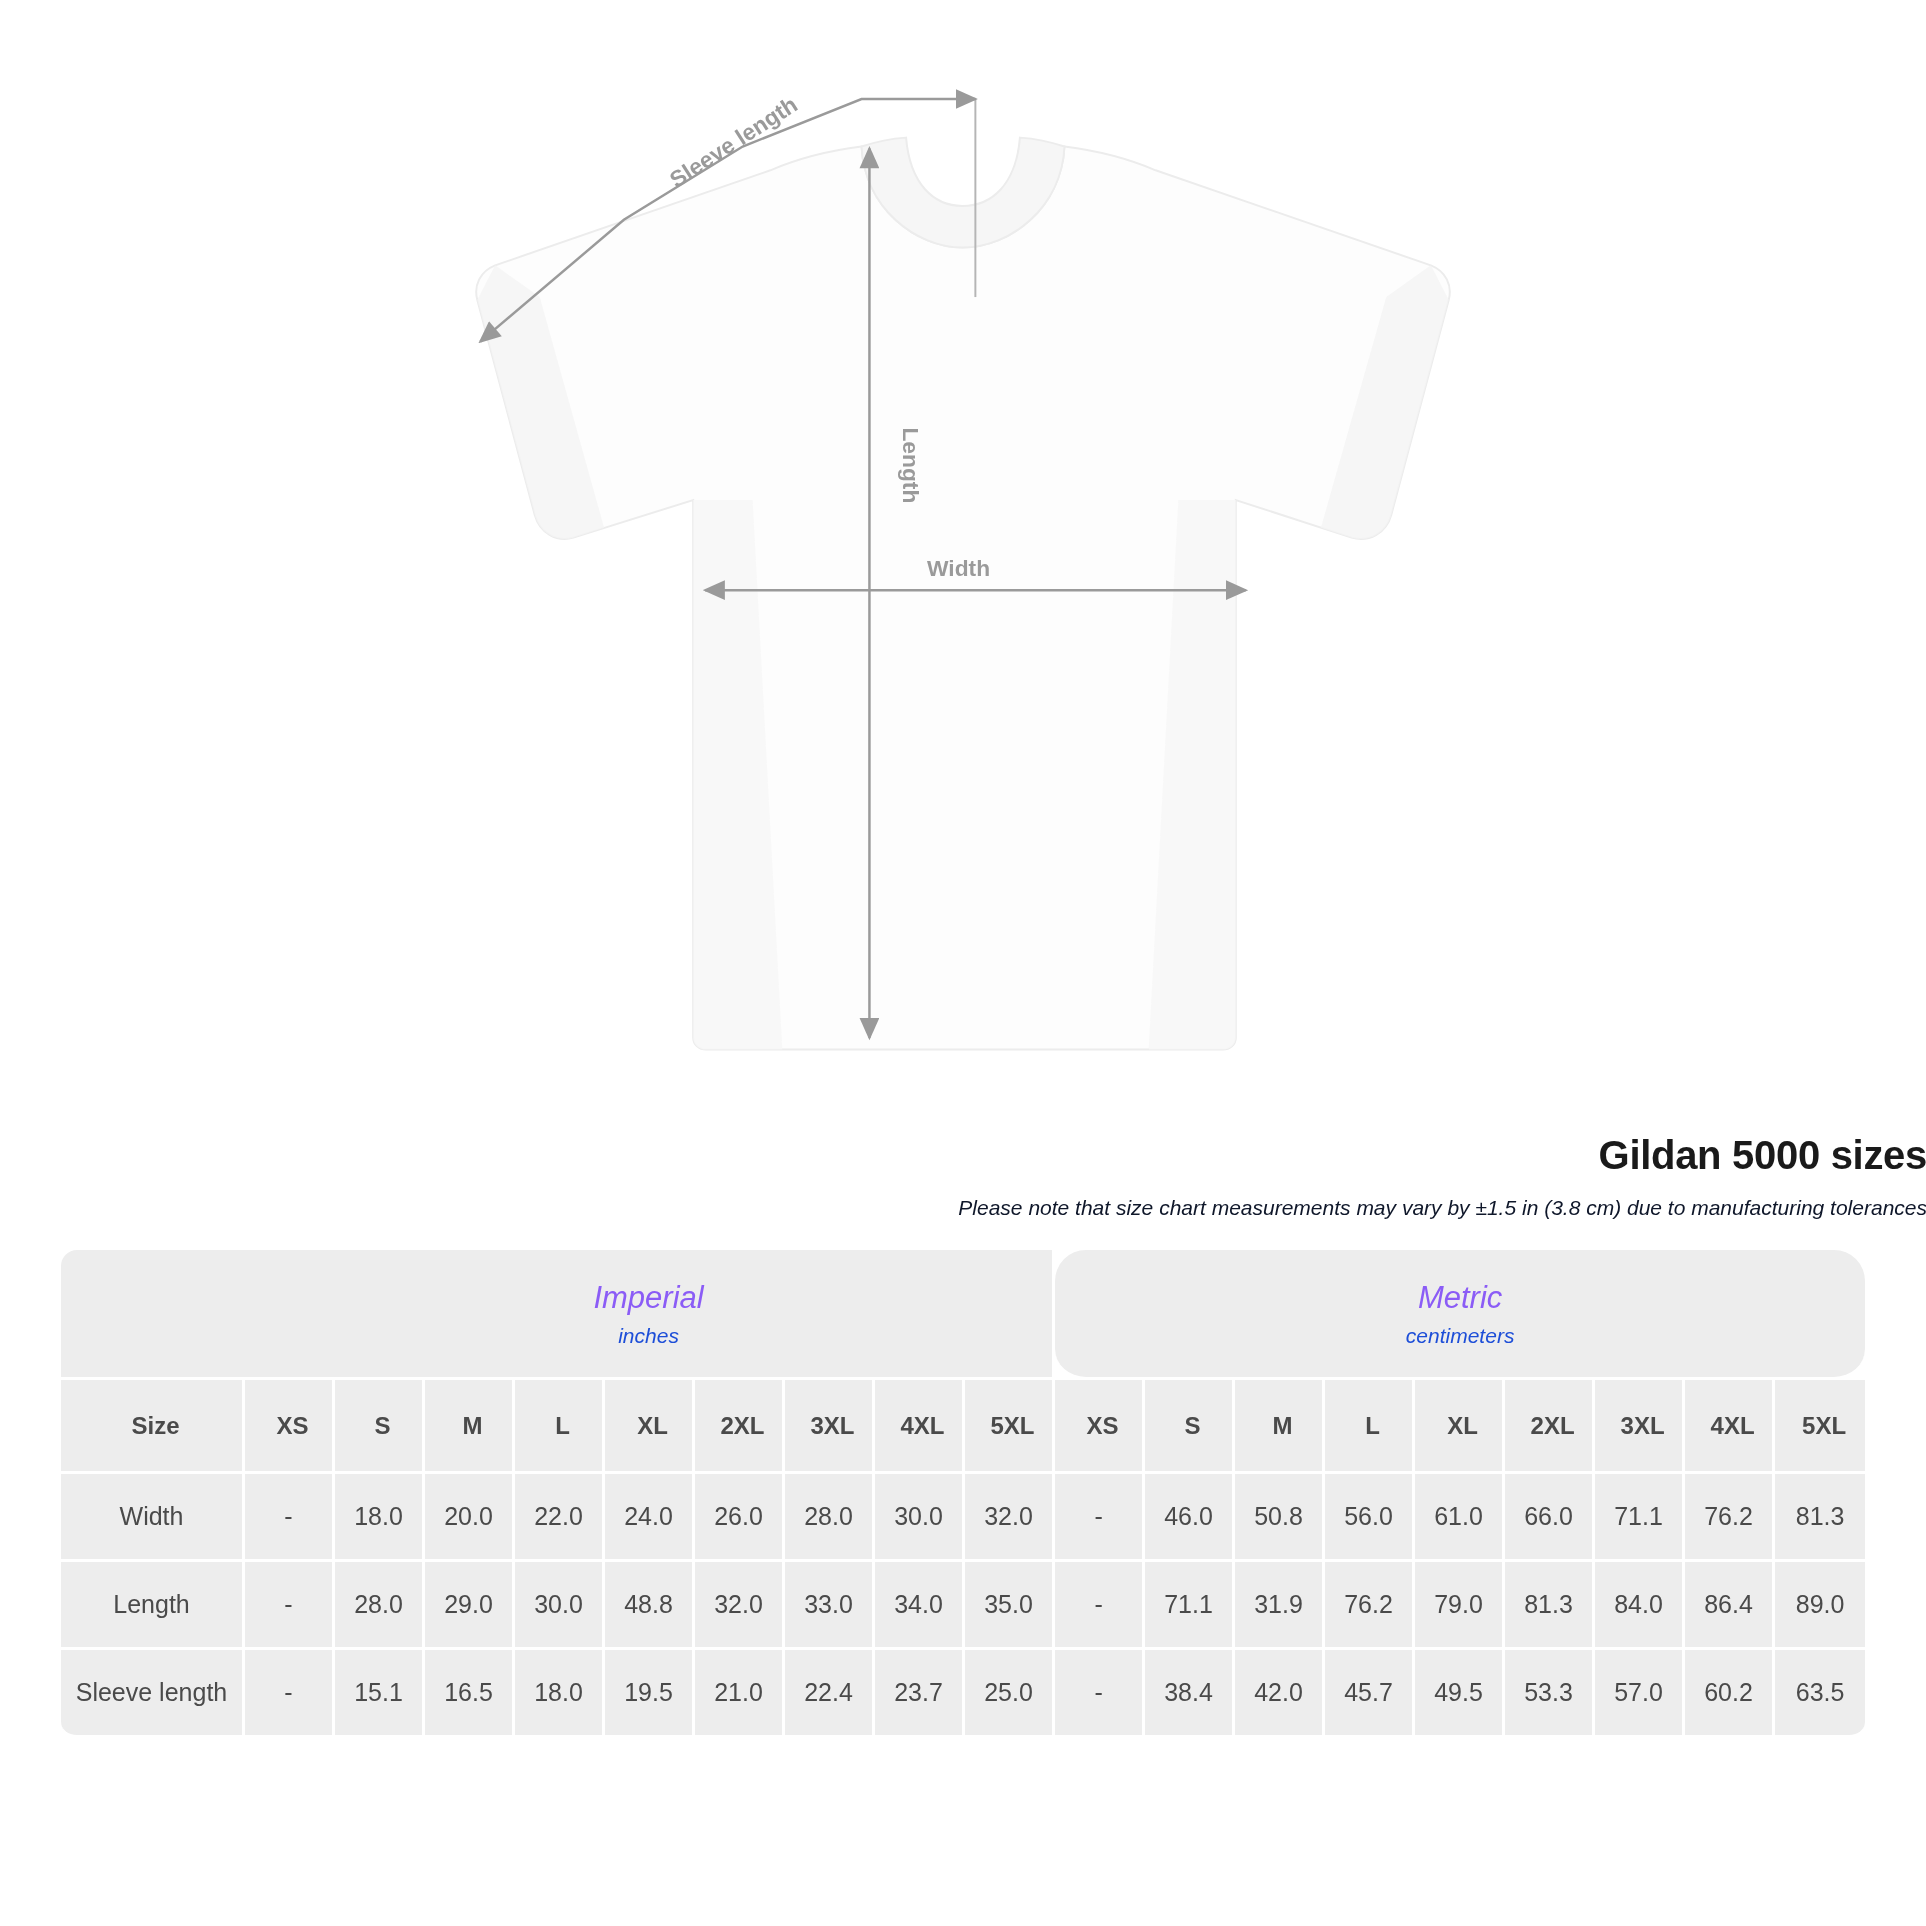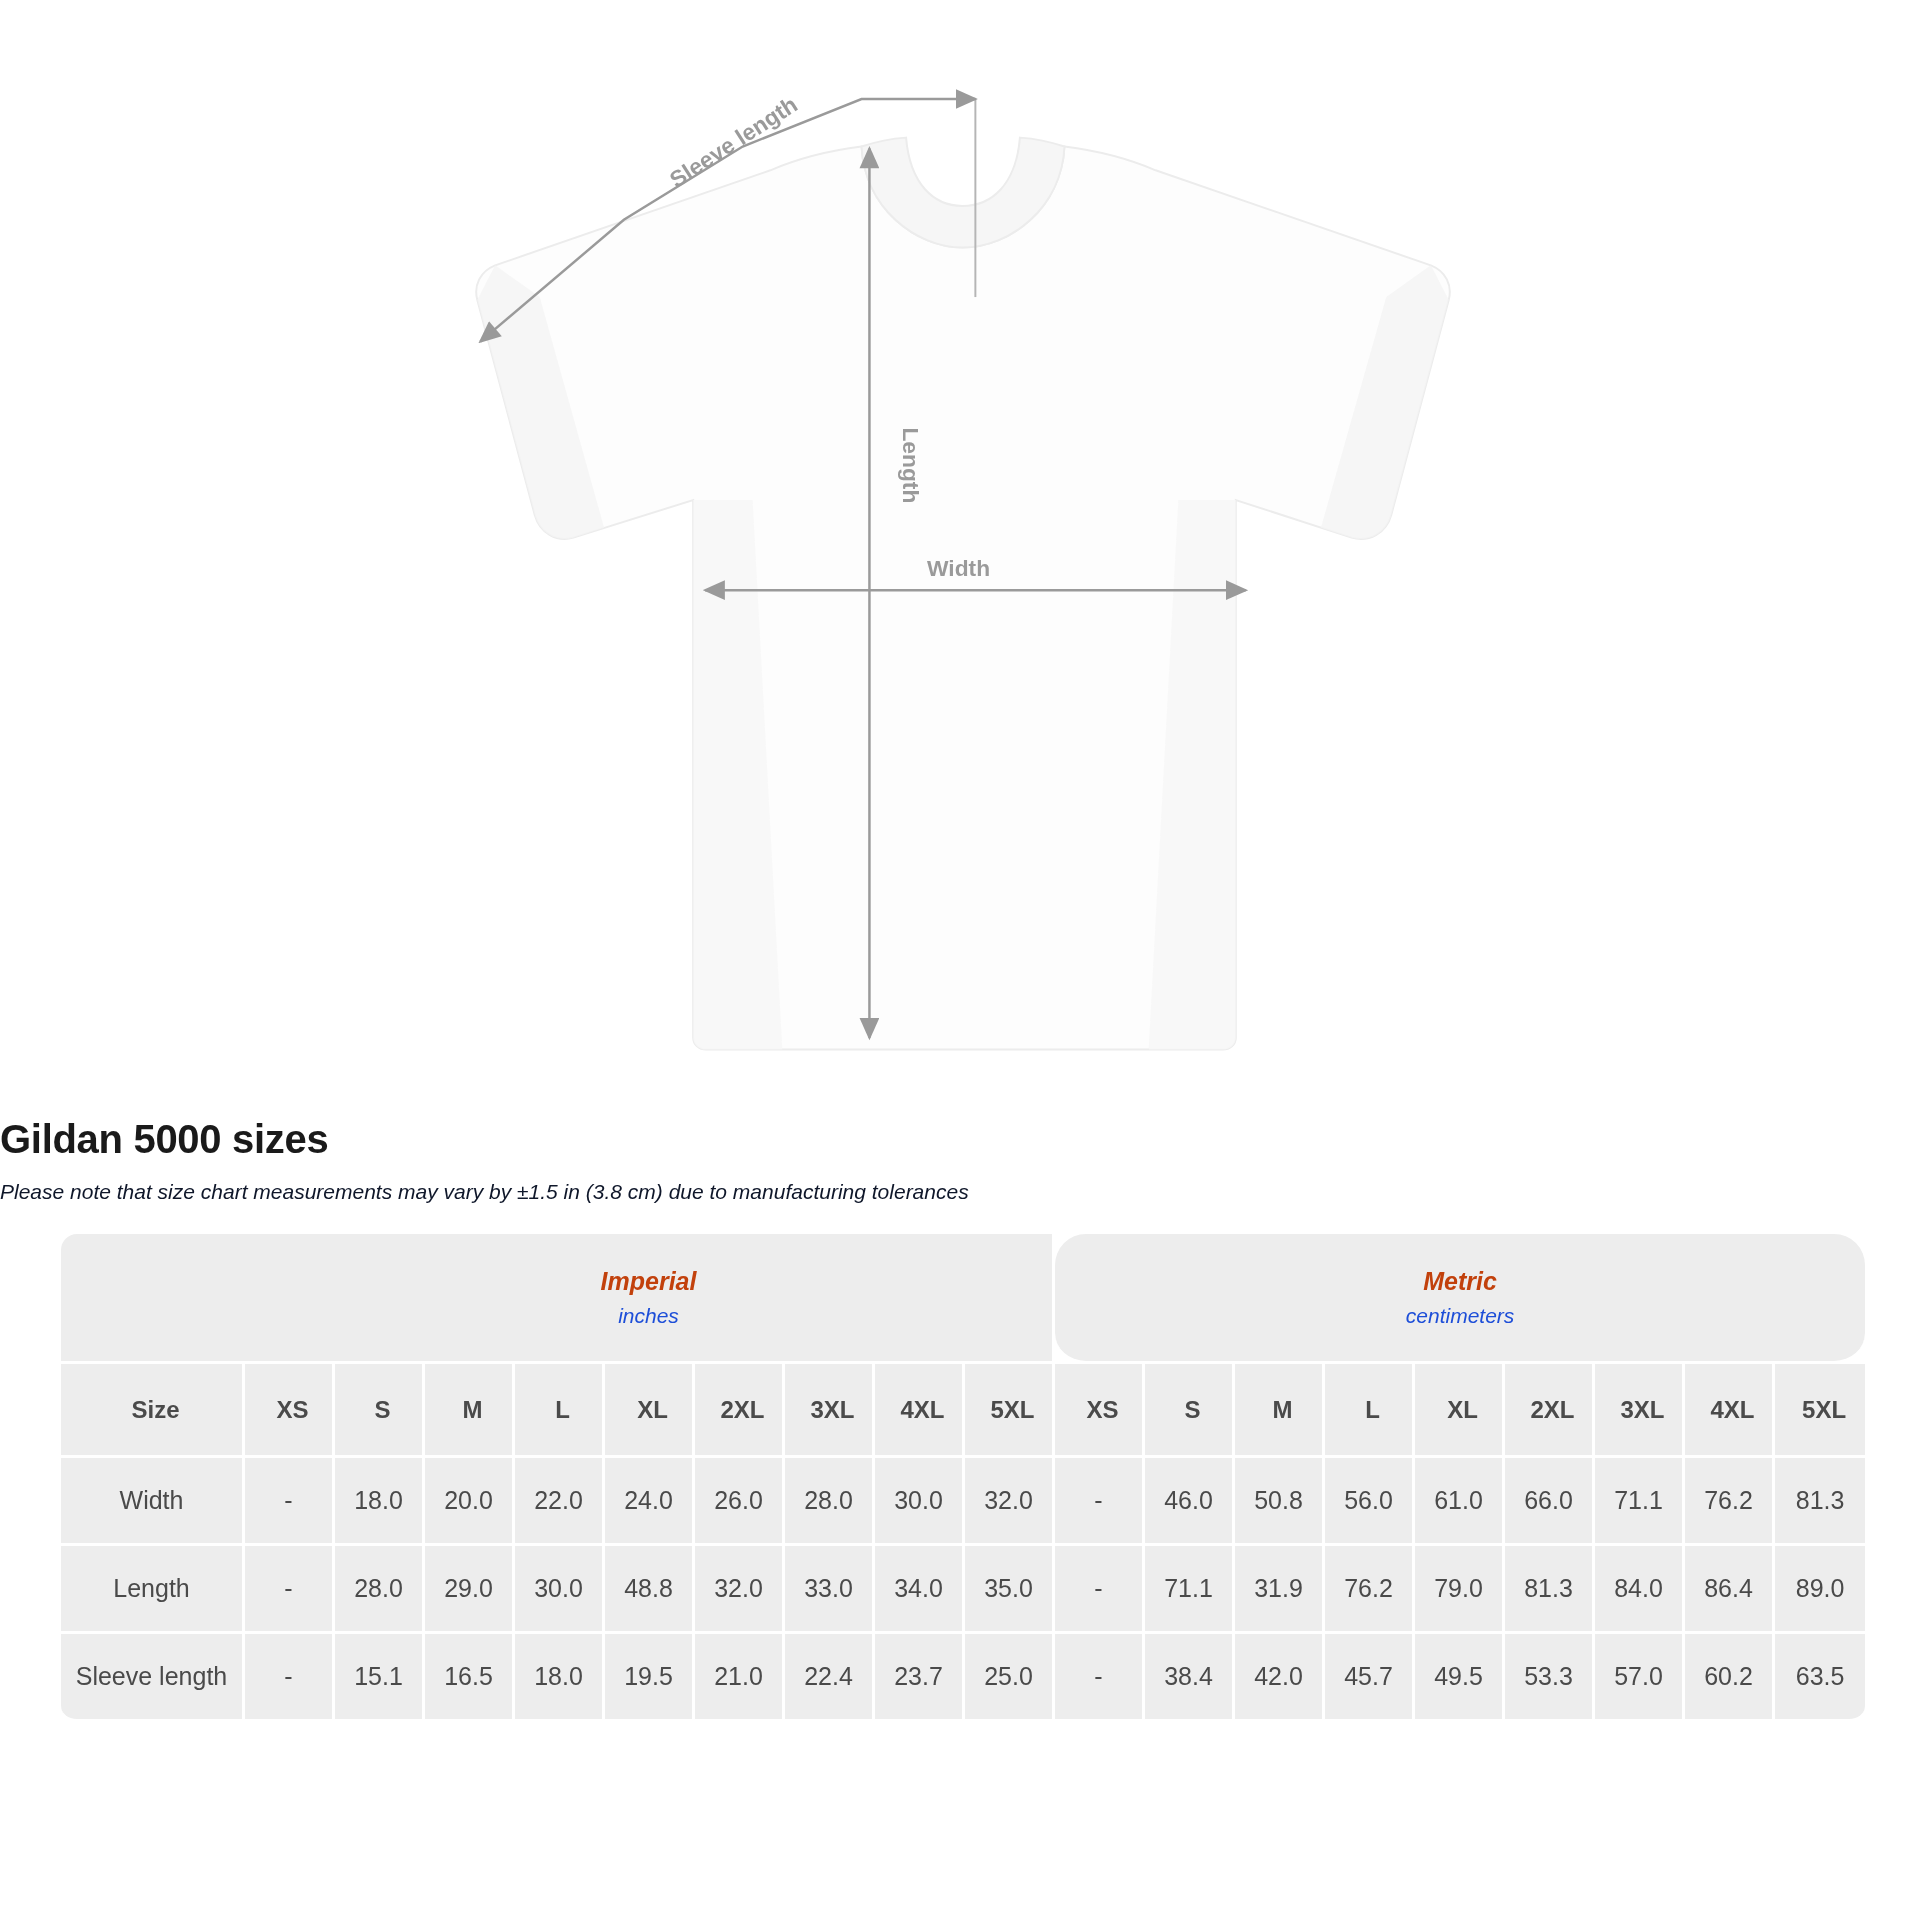--- a/index.html
+++ b/index.html
@@ -26,22 +26,22 @@
     position: relative;
     width: 1927px;
     height: 1109px;
   }
   .illustration svg {
     display: block;
   }
 
   
   .title-block {
-    text-align: left;
-    margin-top: 8px;
+    text-align: right;
+    margin-top: 24px;
   }
   .chart-title {
     font-size: 40px;
     font-weight: bold;
     color: #1a1a1a;
     letter-spacing: -0.3px;
   }
   .chart-note {
     font-size: 21px;
     font-style: italic;
@@ -74,24 +74,24 @@
   }
   tr.unit-row th {
     height: 127px;
     vertical-align: middle;
   }
   tr.unit-row th.blank {
     border-right: none;
     background: #ededed;
   }
   .unit-name {
-    font-size: 25px;
+    font-size: 31px;
     font-style: italic;
-    font-weight: bold;
-    color: #c2410c;
+    font-weight: normal;
+    color: #8b5cf6;
   }
   .unit-sub {
     font-size: 21px;
     font-style: italic;
     color: #1d4ed8;
     margin-top: 8px;
   }
   tr.head-row th {
     height: 91px;
     font-weight: bold;

